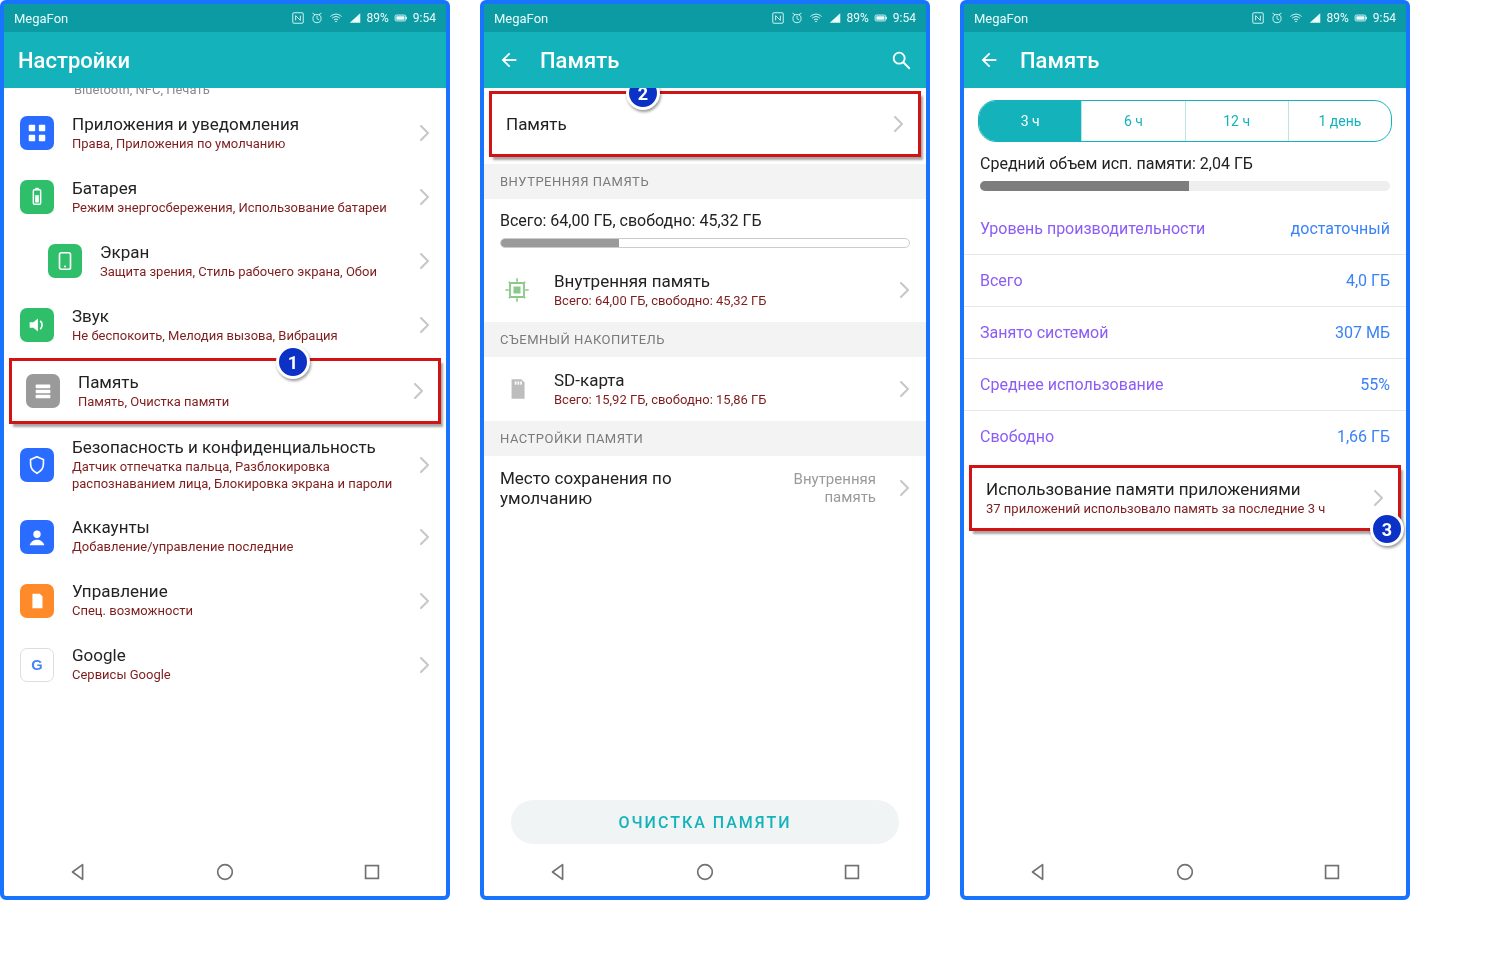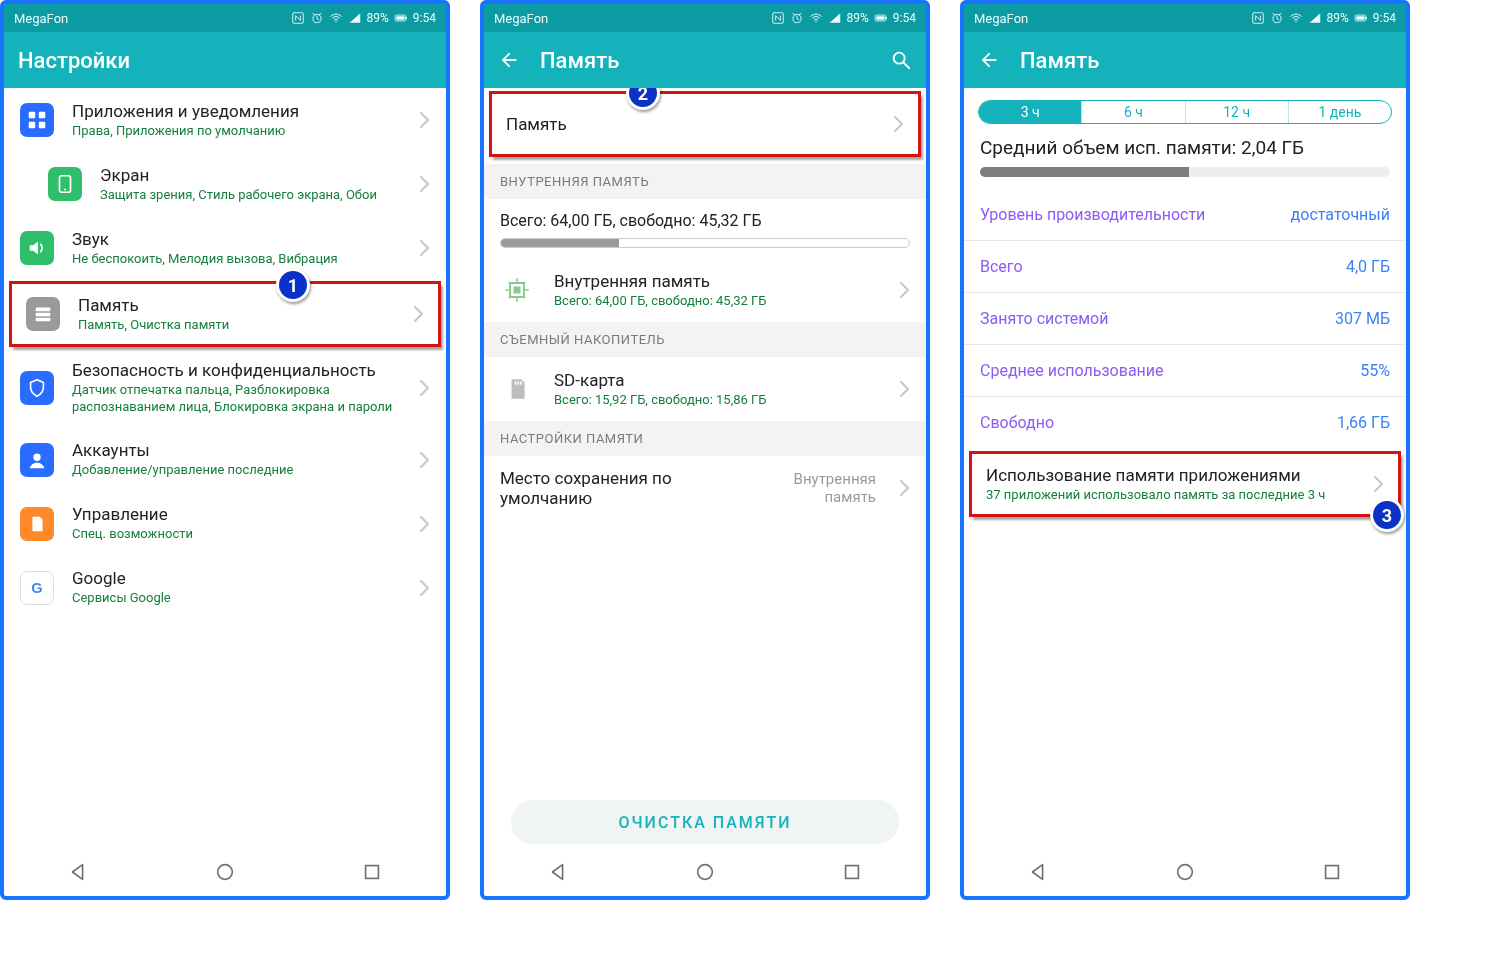--- a/index.html
+++ b/index.html
@@ -14,40 +14,40 @@
   .appbar.big { height: 56px; font-size: 22px; font-weight: 500; }
   .appbar svg.back { width: 22px; height: 22px; }
   .appbar .title { flex: 1; }
   .appbar svg.search { width: 22px; height: 22px; }
   .content { flex: 1; overflow: hidden; background: #fff; }
   .row { display: flex; align-items: center; padding: 12px 16px; gap: 18px; min-height: 64px; position: relative; }
   .row.clickable { cursor: pointer; }
   .row .icon-wrap { width: 34px; height: 34px; border-radius: 7px; display: flex; align-items: center; justify-content: center; flex-shrink: 0; }
   .row .texts { flex: 1; }
   .row .t1 { font-size: 17px; color: #222; }
-  .row .t2 { font-size: 13px; color: #15803d; margin-top: 2px; line-height: 1.3; }
+  .row .t2 { font-size: 13px; color: #7f1d1d; margin-top: 2px; line-height: 1.3; }
   .row svg.chev { width: 10px; height: 16px; flex-shrink: 0; }
   .row .trailval { color: #9a9a9a; font-size: 15px; margin-right: 6px; text-align: right; }
   .sect { background: #f3f3f3; color: #7a7a7a; font-size: 13px; padding: 10px 16px; letter-spacing: .5px; }
   .cut { color: #8a8a8a; font-size: 13px; padding-left: 70px; margin-top: -6px; margin-bottom: 4px; }
   .prog-out { height: 10px; border-radius: 5px; border: 1px solid #ccc; background: #fff; margin: 6px 16px 10px 16px; position: relative; }
   .prog-in { position: absolute; left: 0; top: 0; bottom: 0; background: #9a9a9a; border-radius: 5px 0 0 5px; }
   .wide-btn { margin: 10px auto 4px auto; width: 88%; height: 44px; border-radius: 22px; background: #f0f4f5; color: #14b3bb; font-size: 16px; letter-spacing: 2px; display: flex; align-items: center; justify-content: center; font-weight: 500; }
   .navbar { height: 48px; display: flex; align-items: center; justify-content: space-around; border-top: 0; }
   .navbar svg { width: 22px; height: 22px; }
   .highlight-red { outline: 3px solid #d11314; outline-offset: -2px; box-shadow: 3px 4px 2px rgba(0,0,0,.35); }
   .badge { position: absolute; width: 34px; height: 34px; border-radius: 50%; background: #0b31c7; border: 3px solid #fff; color: #fff; font-weight: 700; display: flex; align-items: center; justify-content: center; font-size: 18px; box-shadow: 1px 2px 3px rgba(0,0,0,.4); z-index: 5; }
   .kv { display: flex; align-items: center; justify-content: space-between; padding: 16px 16px; font-size: 16px; }
   .kv .k { color: #8b5cf6; }
   .kv .v { color: #3b82f6; }
-  .seg { display: flex; margin: 12px 14px; border: 1px solid #14b3bb; border-radius: 18px; overflow: hidden; height: 24px; }
+  .seg { display: flex; margin: 12px 14px; border: 1px solid #14b3bb; border-radius: 18px; overflow: hidden; height: 42px; }
   .seg .so { flex: 1; display: flex; align-items: center; justify-content: center; font-size: 14px; color: #14b3bb; border-right: 1px solid #bde3e5; }
   .seg .so:last-child { border-right: none; }
   .seg .so.active { background: #14b3bb; color: #fff; }
-  .ram-label { padding: 0 16px 8px 16px; font-size: 19px; color: #222; }
+  .ram-label { padding: 0 16px 8px 16px; font-size: 16px; color: #222; }
   .ram-bar-out { margin: 0 16px 12px 16px; height: 10px; border-radius: 5px; background: #eee; position: relative; }
   .ram-bar-in { position: absolute; left: 0; top: 0; bottom: 0; background: #7d7d7d; border-radius: 5px 0 0 5px; }
   .sep { height: 1px; background: #e8e8e8; margin: 0; }
   .row-mem { padding-left: 70px; }
   .row-mem .micon { position:absolute; left:16px; top:50%; transform:translateY(-50%); width:34px; height:34px; display:flex; align-items:center; justify-content:center; }
 
   svg { display:block; }
 </style>
 </head>
 <body>
@@ -127,33 +127,50 @@
         <svg>
             <use href="#batt"></use>
           </svg>
         <span>9:54</span>
       </div>
     </div>
     <div class="appbar big">
       <span class="title">Настройки</span>
     </div>
     <div class="content">
+      <div class="cut">Bluetooth, NFC, Печать</div>
       <div id="s1-list">
           <div class="row clickable" style="position: relative;">
             <div class="icon-wrap" style="background:#2a6cff;">
               <svg viewBox="0 0 24 24" width="22" height="22">
                 <rect x="3" y="3" width="7" height="7" rx="1" fill="#fff"></rect>
                 <rect x="14" y="3" width="7" height="7" rx="1" fill="#fff"></rect>
                 <rect x="3" y="14" width="7" height="7" rx="1" fill="#fff"></rect>
                 <rect x="14" y="14" width="7" height="7" rx="1" fill="#fff"></rect>
               </svg>
             </div>
             <div class="texts">
               <div class="t1">Приложения и уведомления</div>
               <div class="t2">Права, Приложения по умолчанию</div>
+            </div>
+            <svg class="chev">
+              <use href="#chev"></use>
+            </svg>
+          </div>
+          <div class="row clickable" style="position: relative;">
+            <div class="icon-wrap" style="background:#2fbf6b;">
+              <svg viewBox="0 0 24 24" width="22" height="22">
+                <rect x="8" y="4" width="8" height="16" rx="1.5" fill="none" stroke="#fff" stroke-width="1.6"></rect>
+                <rect x="10" y="2" width="4" height="2" fill="#fff"></rect>
+                <rect x="10" y="10" width="4" height="8" fill="#fff"></rect>
+              </svg>
+            </div>
+            <div class="texts">
+              <div class="t1">Батарея</div>
+              <div class="t2">Режим энергосбережения, Использование батареи</div>
             </div>
             <svg class="chev">
               <use href="#chev"></use>
             </svg>
           </div>
           <div class="row clickable" style="position: relative; margin-left: 28px;">
             <div class="icon-wrap" style="background:#2fbf6b;">
               <svg viewBox="0 0 24 24" width="22" height="22">
                 <rect x="6" y="3" width="12" height="18" rx="2" fill="none" stroke="#fff" stroke-width="1.8"></rect>
                 <circle cx="12" cy="18" r="1.2" fill="#fff"></circle>

